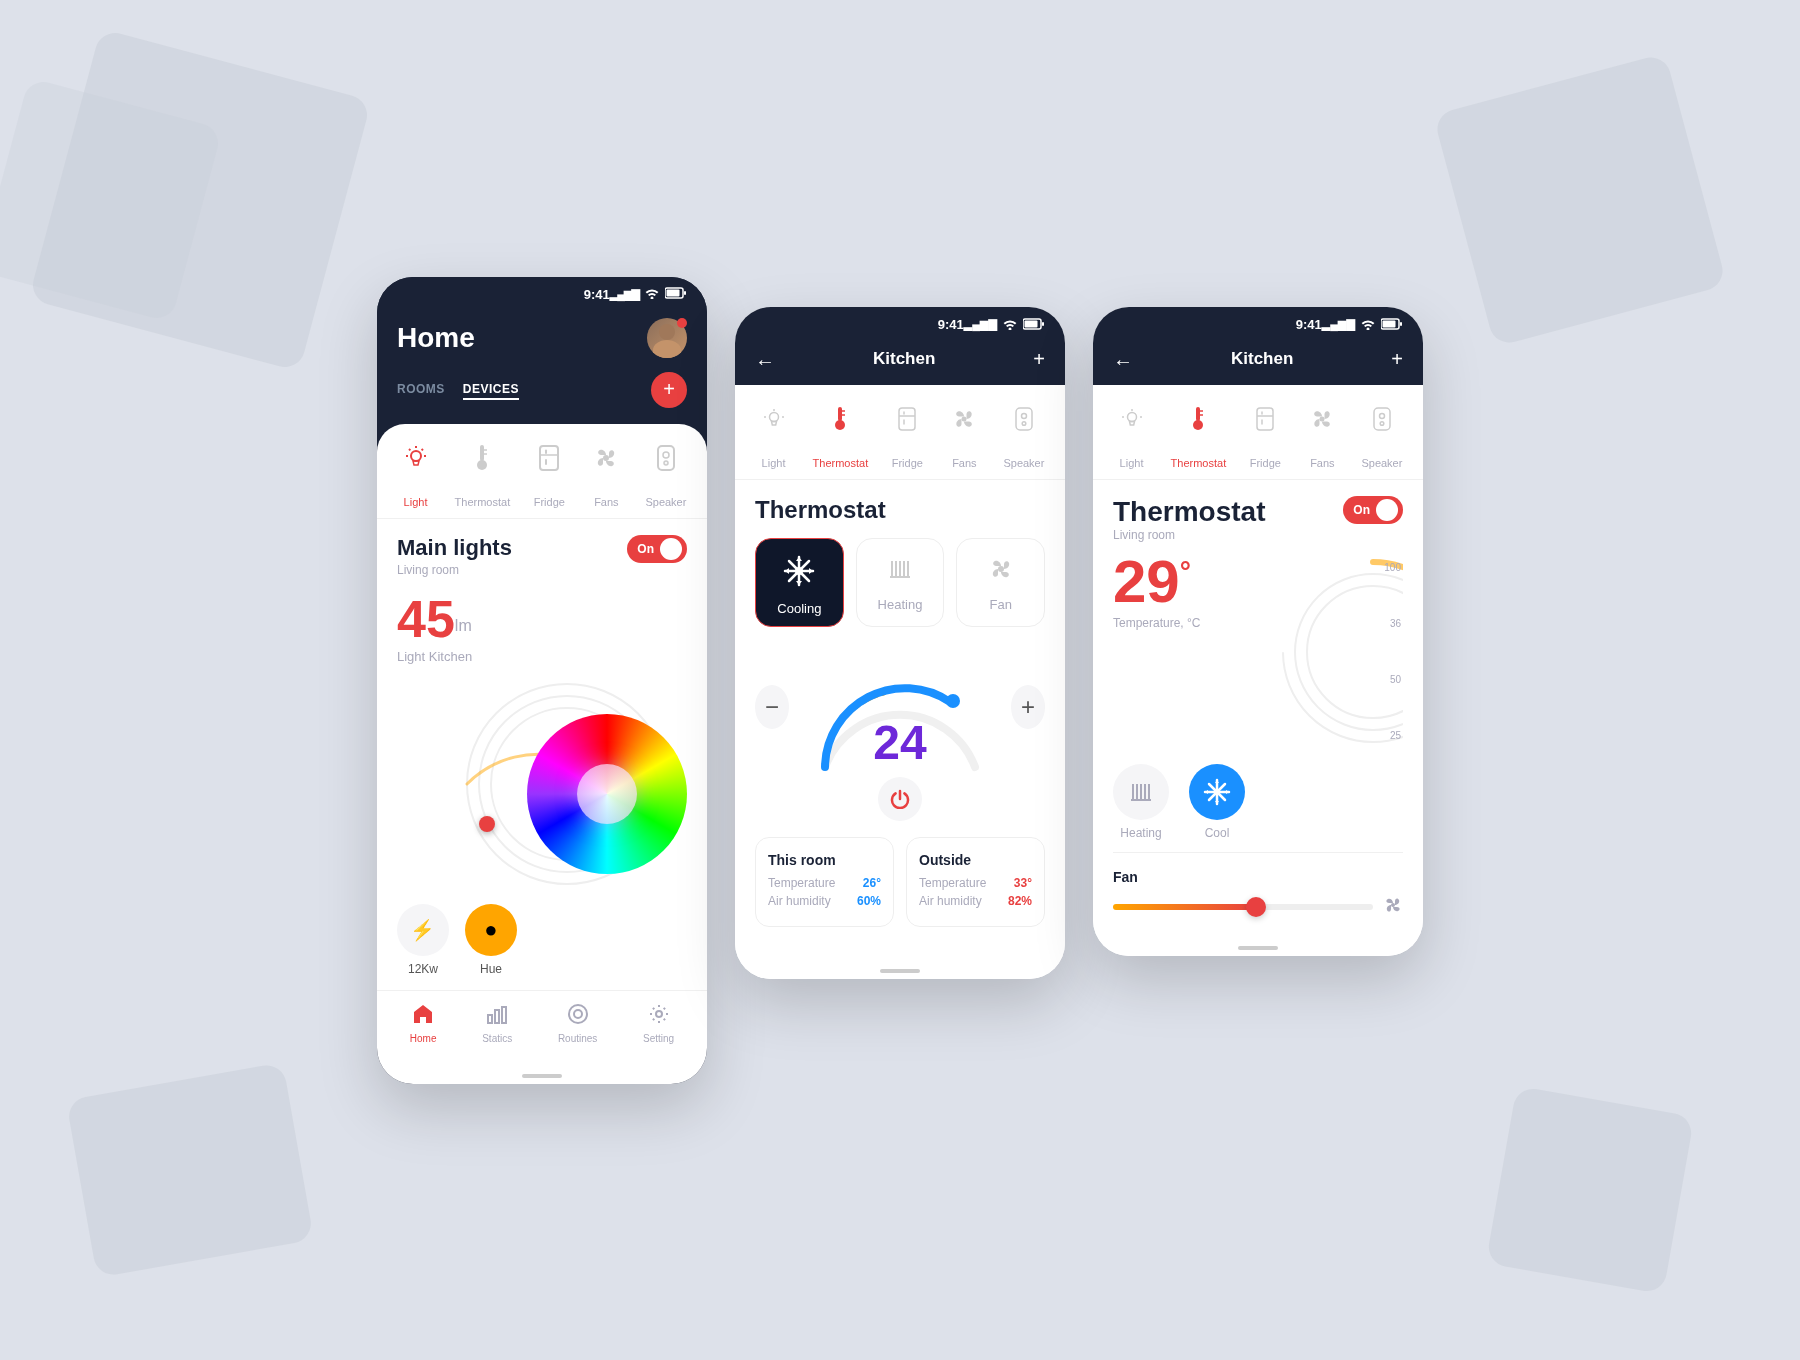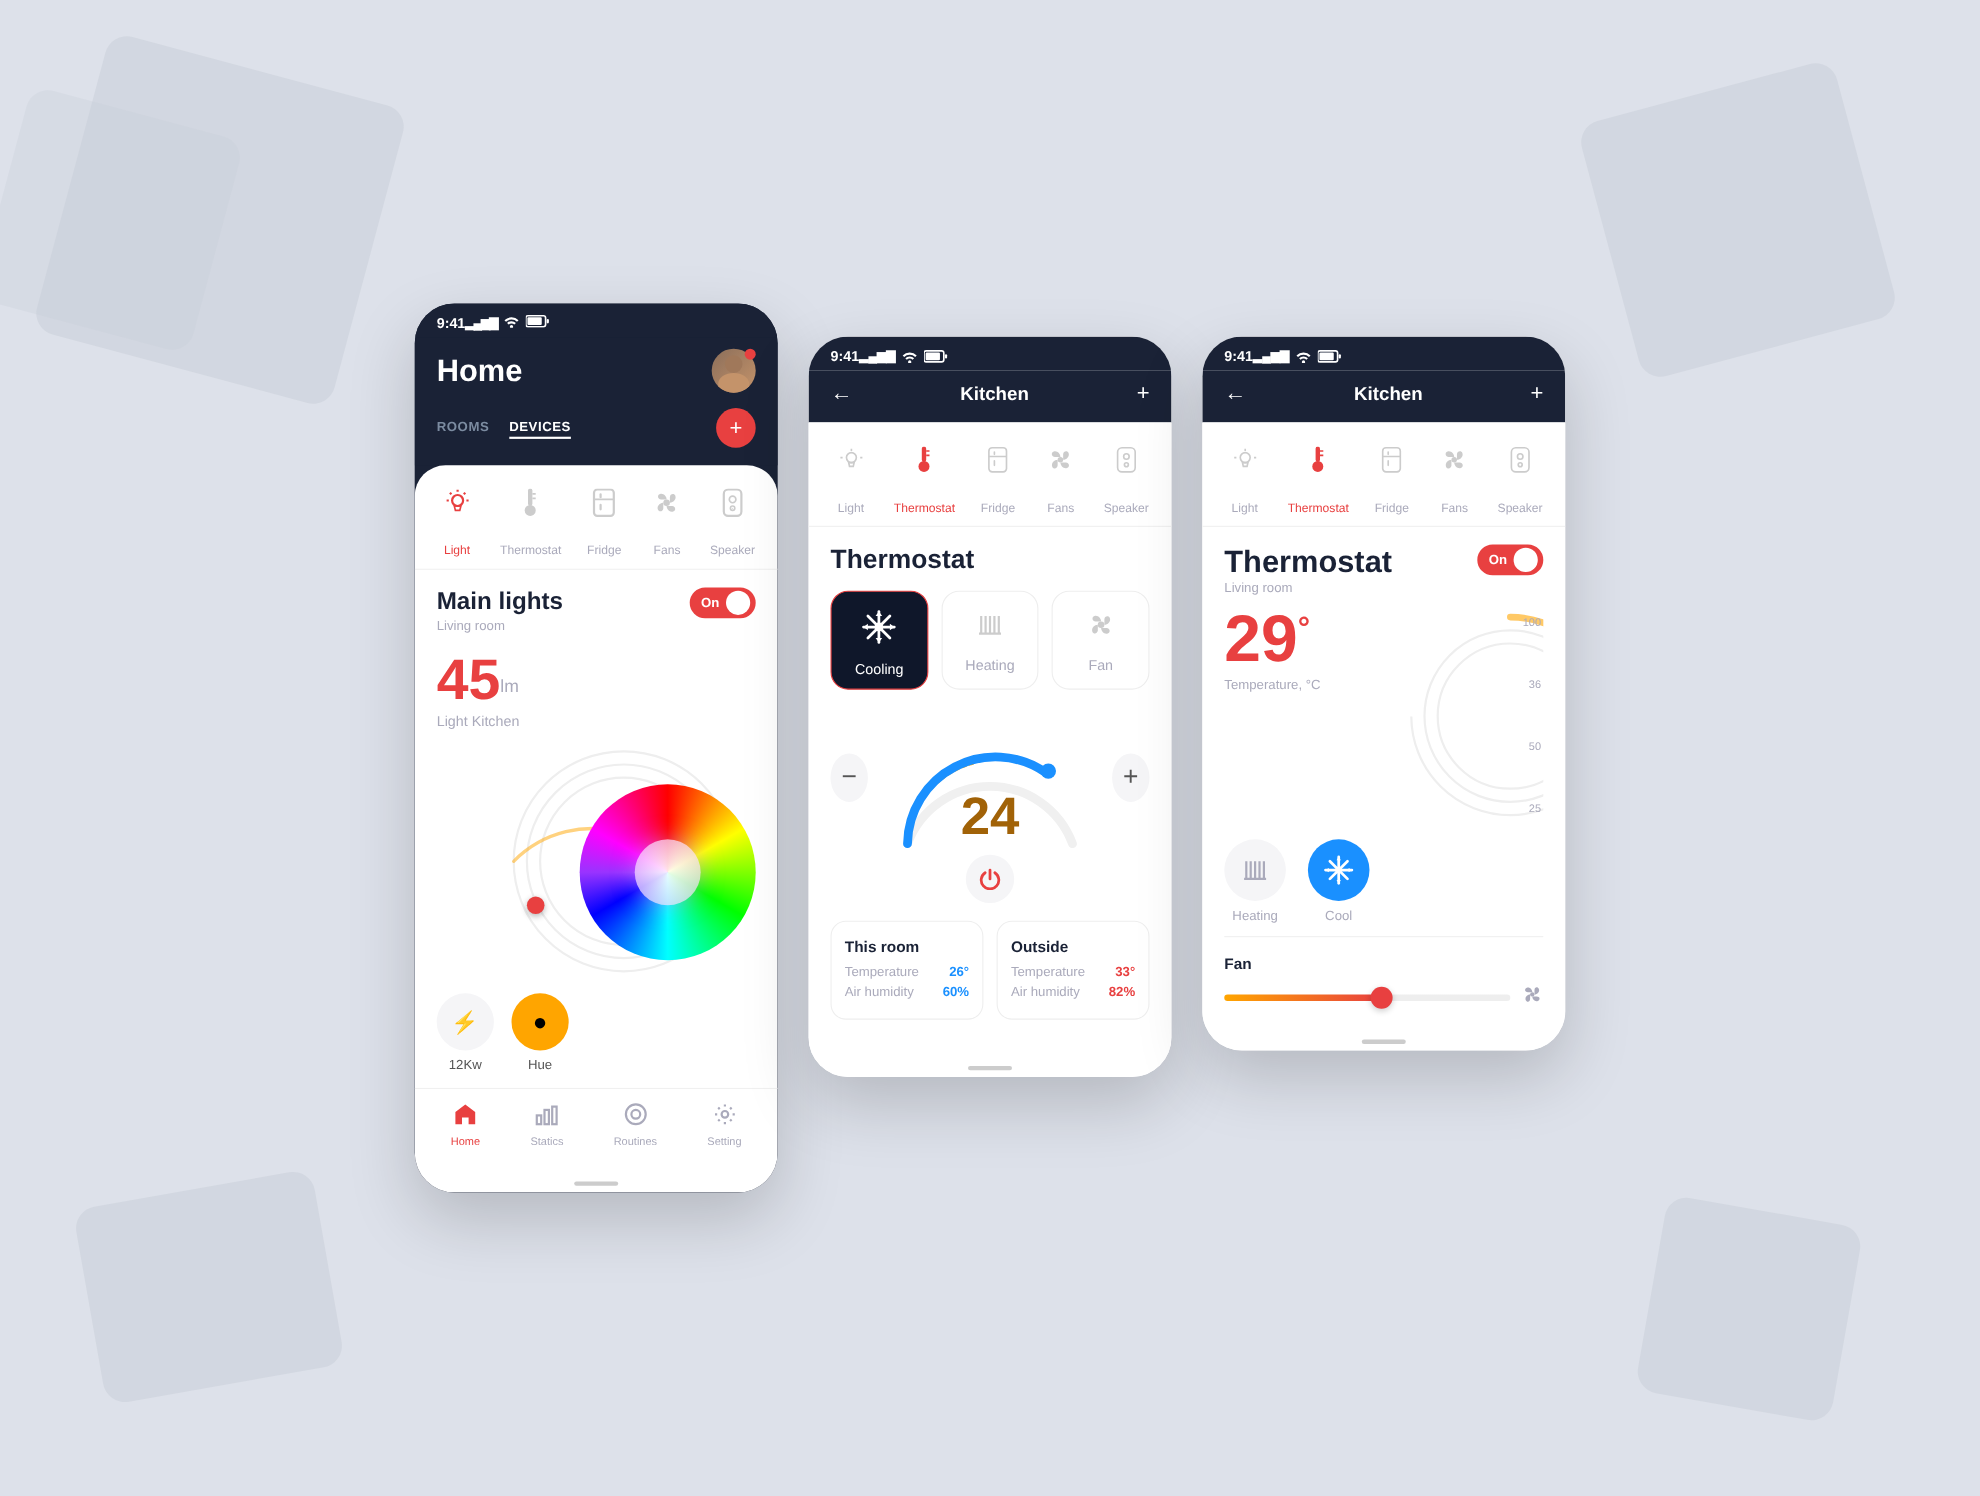--- a/index.html
+++ b/index.html
@@ -37,21 +37,21 @@
       border-radius: 36px;
       overflow: hidden;
       box-shadow: 0 24px 60px rgba(0,0,0,0.18);
       background: #fff;
       flex-shrink: 0;
     }
 
     
     .status-bar {
       display: flex;
-      justify-content: flex-start;
+      justify-content: flex-end;
       align-items: center;
       padding: 10px 20px 6px;
       font-size: 13px;
       font-weight: 600;
     }
     .status-bar.dark { background: #1a2236; color: #fff; }
 
     .status-icons {
       display: flex;
       align-items: center;
@@ -834,21 +834,21 @@
             <svg width="190" height="130" viewBox="0 0 190 130">
 
               <path d="M 20 120 A 80 80 0 0 1 170 120" fill="none" stroke="#f0f0f0" stroke-width="8" stroke-linecap="round"></path>
 
               <path d="M 20 120 A 80 80 0 0 1 80 46" fill="none" stroke="#FFA500" stroke-width="4" stroke-linecap="round" stroke-dasharray="3 4"></path>
 
               <path d="M 20 120 A 80 80 0 0 1 145 55" fill="none" stroke="#1a90ff" stroke-width="8" stroke-linecap="round"></path>
 
               <circle cx="148" cy="54" r="7" fill="#1a90ff"></circle>
             </svg>
-            <div style="position:absolute;bottom:0;left:50%;transform:translateX(-50%);font-size:48px;font-weight:700;color:#a16207;line-height:1;">24</div>
+            <div style="position:absolute;bottom:0;left:50%;transform:translateX(-50%);font-size:48px;font-weight:700;color:#6d28d9;line-height:1;">24</div>
           </div>
           <button class="dial-btn" style="background:#f5f5f7;border:none;font-size:24px;font-weight:300;cursor:pointer;width:44px;height:44px;border-radius:50%;">+</button>
         </div>
 
         <div class="power-btn-row">
           <div class="power-btn">
             <svg width="20" height="20" viewBox="0 0 20 20" fill="none">
               <path d="M10 2v8" stroke="#e84040" stroke-width="2.5" stroke-linecap="round"></path>
               <path d="M5.6 4.4A8 8 0 1014.4 4.4" stroke="#e84040" stroke-width="2.5" stroke-linecap="round" fill="none"></path>
             </svg>

